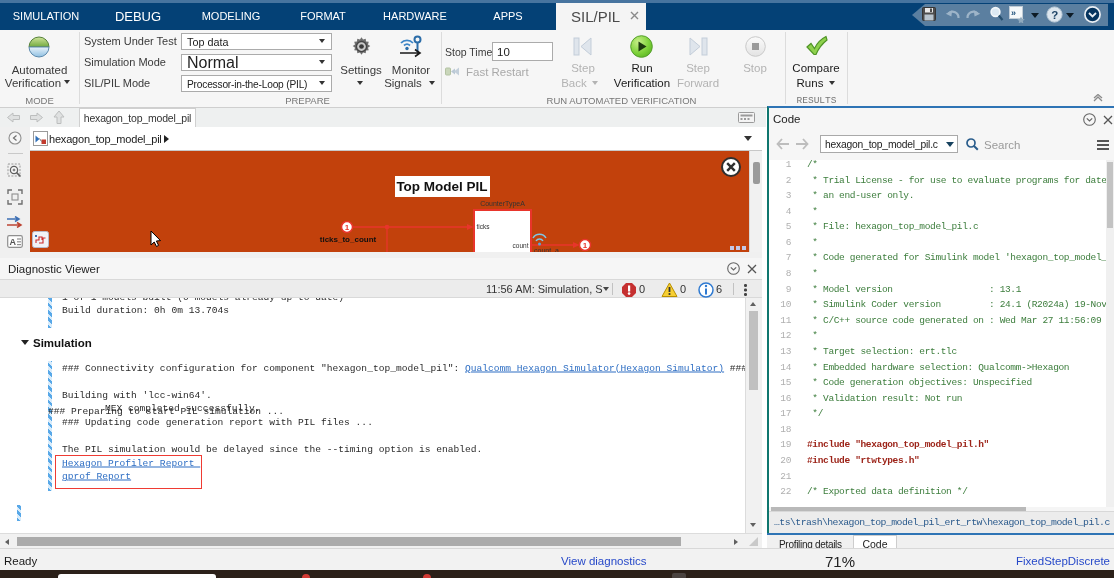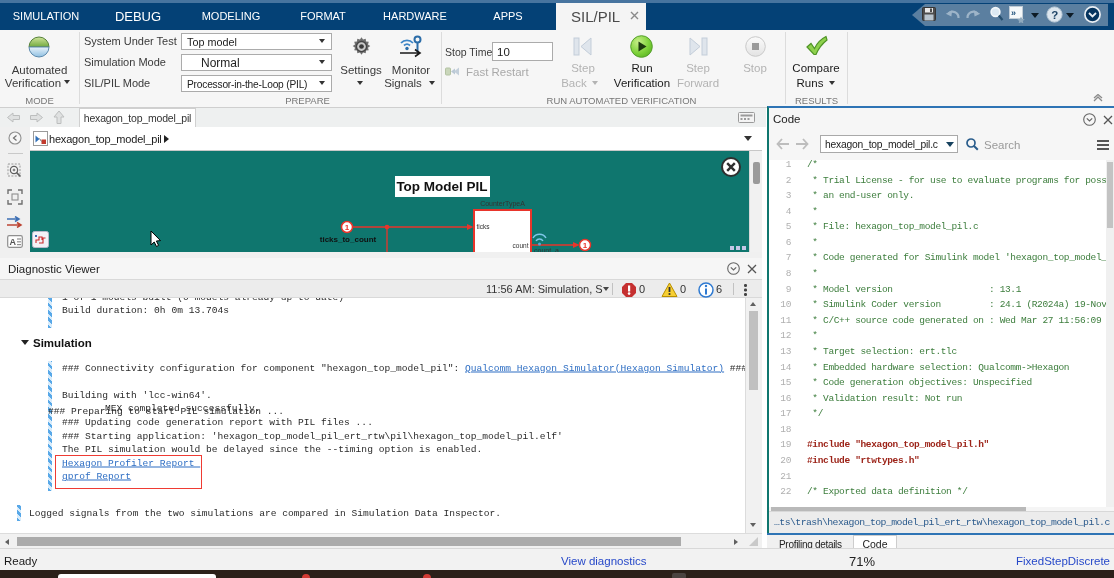--- a/index.html
+++ b/index.html
@@ -77,21 +77,21 @@
 <div class="abs" id="ribbon" style="left:0;top:30px;width:1114px;height:77px;background:#f6f6f6;border-bottom:1px solid #cfcfcf;box-sizing:content-box;">
 
   <div class="abs" style="left:79px;top:2px;width:1px;height:72px;background:#dcdcdc;"></div>
   <div class="abs" style="left:441px;top:2px;width:1px;height:72px;background:#dcdcdc;"></div>
   <div class="abs" style="left:785px;top:2px;width:1px;height:72px;background:#dcdcdc;"></div>
   <div class="abs" style="left:847px;top:2px;width:1px;height:72px;background:#dcdcdc;"></div>
 
   <div class="txt vc" style="left:0px;top:70px;width:79px;text-align:center;font-size:9.5px;color:#767676;">MODE</div>
   <div class="txt vc" style="left:174px;top:70px;width:267px;text-align:center;font-size:9.5px;color:#767676;">PREPARE</div>
   <div class="txt vc" style="left:460px;top:70px;width:323px;text-align:center;font-size:9.5px;color:#767676;">RUN AUTOMATED VERIFICATION</div>
-  <div class="txt vc" style="left:786px;top:70px;width:61px;text-align:center;font-size:9.5px;color:#767676;">RESULTS</div>
+  <div class="txt vc" style="left:786px;top:70px;width:61px;text-align:center;font-size:9.5px;color:#767676;font-family:Liberation Mono, monospace;">RESULTS</div>
 
   <svg class="abs" style="left:28px;top:6px;" width="22" height="22" viewBox="0 0 22 22">
     <defs>
       <linearGradient id="gtop" x1="0" y1="0" x2="0" y2="1">
           <stop offset="0" stop-color="#cfe49a"></stop>
           <stop offset="1" stop-color="#71a93f"></stop>
         </linearGradient>
       <linearGradient id="gbot" x1="0" y1="0" x2="0" y2="1">
           <stop offset="0" stop-color="#e8f2fa"></stop>
           <stop offset="1" stop-color="#8fc0e2"></stop>
@@ -102,24 +102,24 @@
   </svg>
   <div class="txt vc" style="left:0;top:39.5px;width:79px;text-align:center;font-size:11.5px;color:#3a3a3a;">Automated</div>
   <div class="txt vc" style="left:0;top:52.5px;width:66px;text-align:center;font-size:11.5px;color:#3a3a3a;">Verification</div>
   <div class="abs" style="left:64px;top:50px;border-left:3.5px solid transparent;border-right:3.5px solid transparent;border-top:4.5px solid #333;"></div>
 
   <div class="txt vc" style="left:84px;top:11px;font-size:11px;color:#3a3a3a;">System Under Test</div>
   <div class="txt vc" style="left:84px;top:32px;font-size:11px;color:#3a3a3a;">Simulation Mode</div>
   <div class="txt vc" style="left:84px;top:53px;font-size:11px;color:#3a3a3a;">SIL/PIL Mode</div>
 
   <div class="abs" style="left:181px;top:3px;width:151px;height:17px;background:#fff;border:1px solid #ababab;box-sizing:border-box;"></div>
-  <div class="txt vc" style="left:187px;top:11.5px;font-size:10.8px;color:#222;">Top model</div>
+  <div class="txt vc" style="left:187px;top:11.5px;font-size:10.8px;color:#222;">Top data</div>
   <div class="abs" style="left:319px;top:9px;border-left:3.5px solid transparent;border-right:3.5px solid transparent;border-top:4.5px solid #333;"></div>
   <div class="abs" style="left:181px;top:24px;width:151px;height:17px;background:#fff;border:1px solid #ababab;box-sizing:border-box;"></div>
-  <div class="txt vc" style="left:201px;top:32.5px;font-size:12px;color:#222;">Normal</div>
+  <div class="txt vc" style="left:187px;top:32.5px;font-size:16px;color:#222;">Normal</div>
   <div class="abs" style="left:319px;top:30px;border-left:3.5px solid transparent;border-right:3.5px solid transparent;border-top:4.5px solid #333;"></div>
   <div class="abs" style="left:181px;top:45px;width:151px;height:17px;background:#fff;border:1px solid #ababab;box-sizing:border-box;"></div>
   <div class="txt vc" style="left:187px;top:53.5px;font-size:10.2px;letter-spacing:-0.2px;color:#222;">Processor-in-the-Loop (PIL)</div>
   <div class="abs" style="left:319px;top:51px;border-left:3.5px solid transparent;border-right:3.5px solid transparent;border-top:4.5px solid #333;"></div>
 
   <svg class="abs" style="left:351px;top:6px;" width="21" height="21" viewBox="0 0 24 24">
     <path fill="#6e6e6e" d="M12 1.5 l1.8 2.6 3-.9 .4 3.1 3.1 .4 -.9 3 2.6 1.8 -2.6 1.8 .9 3 -3.1 .4 -.4 3.1 -3-.9 -1.8 2.6 -1.8-2.6 -3 .9 -.4-3.1 -3.1-.4 .9-3 -2.6-1.8 2.6-1.8 -.9-3 3.1-.4 .4-3.1 3 .9 z"></path>
     <circle cx="12" cy="12" r="5.8" fill="#c9c9c9" stroke="#454545" stroke-width="1.6"></circle>
     <circle cx="12" cy="12" r="2.7" fill="#3a3a3a"></circle>
   </svg>
@@ -266,21 +266,21 @@
 
   <svg class="abs" style="left:7px;top:108px;" width="16" height="13" viewBox="0 0 16 13">
     <rect x="0.7" y="0.7" width="14.6" height="11.6" rx="1.5" fill="#fdfdfd" stroke="#8f8f8f" stroke-width="1.2"></rect>
     <text x="2.5" y="9.8" font-size="9" font-weight="bold" fill="#555" font-family="Liberation Sans">A</text>
     <rect x="10" y="3.4" width="4" height="1.2" fill="#8f8f8f"></rect>
     <rect x="10" y="6.2" width="4" height="1.2" fill="#8f8f8f"></rect>
     <rect x="10" y="9" width="4" height="1.2" fill="#8f8f8f"></rect>
   </svg>
 </div>
 
-<div class="abs" id="canvas" style="left:30px;top:151px;width:719px;height:101px;background:#0f766e;overflow:hidden;">
+<div class="abs" id="canvas" style="left:30px;top:151px;width:719px;height:101px;background:#c2410c;overflow:hidden;">
   <svg width="719" height="101" viewBox="0 0 719 101" style="position:absolute;left:0;top:0;">
 
     <rect x="365" y="25" width="95" height="21" fill="#fff"></rect>
     <text x="412" y="40" text-anchor="middle" font-size="13.5" font-weight="bold" fill="#111" font-family="Liberation Sans">Top Model PIL</text>
 
     <circle cx="701" cy="16" r="9" fill="#fff" stroke="#2f2f2f" stroke-width="2"></circle>
     <path d="M697.2 12.2 L704.8 19.8 M704.8 12.2 L697.2 19.8" stroke="#2f2f2f" stroke-width="2.4"></path>
 
     <line x1="322.5" y1="76" x2="440" y2="76" stroke="#e8352b" stroke-width="1.3"></line>
     <path d="M437 73 L443.5 76 L437 79 z" fill="#e8352b"></path>
@@ -364,26 +364,24 @@
     <div class="abs" style="left:17px;top:207px;width:3.5px;height:16px;background:repeating-linear-gradient(45deg,#58a8e8 0 2.6px,#d8ecfb 2.6px 5.2px);"></div>
     <div class="txt vc" style="left:62px;top:-1.5px;">1 of 1 models built (0 models already up to date)</div>
     <div class="txt vc" style="left:62px;top:12.3px;">Build duration: 0h 0m 13.704s</div>
     <div class="abs" style="left:21px;top:42px;border-left:4px solid transparent;border-right:4px solid transparent;border-top:5px solid #222;"></div>
     <div class="txt vc" style="left:33px;top:45px;font-family:'Liberation Sans',sans-serif;font-size:11.5px;font-weight:bold;color:#111;">Simulation</div>
     <div class="txt vc" style="left:62px;top:69.6px;">### Connectivity configuration for component "hexagon_top_model_pil": <span style="color:#2f6fc4;text-decoration:underline;">Qualcomm Hexagon Simulator(Hexagon Simulator)</span> ###</div>
     <div class="txt vc" style="left:48px;top:83.2px;margin-top:30px;">### Preparing to start PIL simulation ...</div>
     <div class="txt vc" style="left:62px;top:96.8px;">Building with 'lcc-win64'.</div>
     <div class="txt vc" style="left:62px;top:110.4px;padding-left:43px;">MEX completed successfully.</div>
     <div class="txt vc" style="left:62px;top:124px;">### Updating code generation report with PIL files ...</div>
-    <div class="txt vc" style="left:62px;top:137.6px;">### Starting application: 'hexagon_top_model_pil_ert_rtw\pil\hexagon_top_model_pil.elf'</div>
     <div class="txt vc" style="left:62px;top:151.2px;">The PIL simulation would be delayed since the --timing option is enabled.</div>
     <div class="txt vc" style="left:62px;top:164.8px;color:#2f6fc4;text-decoration:underline;">Hexagon Profiler Report&nbsp;</div>
     <div class="txt vc" style="left:62px;top:178.4px;color:#2f6fc4;text-decoration:underline;">gprof Report</div>
     <div class="abs" style="left:55px;top:157px;width:147px;height:34px;border:1.8px solid #ef3b33;box-sizing:border-box;"></div>
-    <div class="txt vc" style="left:29px;top:215px;">Logged signals from the two simulations are compared in Simulation Data Inspector.</div>
   </div>
 
   <div class="abs" style="left:745px;top:46px;width:15px;height:235px;background:#f1f1f1;border-left:1px solid #dcdcdc;box-sizing:border-box;">
     <div class="abs" style="left:4px;top:4px;border-left:3.5px solid transparent;border-right:3.5px solid transparent;border-bottom:4.5px solid #606060;"></div>
     <div class="abs" style="left:2.5px;top:13px;width:9px;height:79px;background:#c0c0c0;"></div>
     <div class="abs" style="left:4px;top:225px;border-left:3.5px solid transparent;border-right:3.5px solid transparent;border-top:4.5px solid #606060;"></div>
   </div>
 
   <div class="abs" style="left:0;top:281px;width:762px;height:15px;background:#f1f1f1;border-top:1px solid #dcdcdc;box-sizing:border-box;">
     <div class="abs" style="left:5px;top:5px;border-top:3.5px solid transparent;border-bottom:3.5px solid transparent;border-right:4.5px solid #606060;"></div>
@@ -418,21 +416,21 @@
   <svg class="abs" style="left:196px;top:29px;" width="15" height="15" viewBox="0 0 15 15">
     <circle cx="6" cy="6" r="4" fill="none" stroke="#2a5d8c" stroke-width="1.7"></circle>
     <line x1="9" y1="9" x2="12.8" y2="12.8" stroke="#2a5d8c" stroke-width="2"></line>
   </svg>
   <div class="txt vc" style="left:215px;top:37px;font-size:11.5px;color:#9a9a9a;">Search</div>
   <div class="abs" style="left:328px;top:32px;width:12px;height:1.7px;background:#555;box-shadow:0 4px 0 #555,0 8px 0 #555;"></div>
 
   <div class="abs mono" style="left:0;top:52px;width:337px;height:347px;background:#fff;overflow:hidden;font-size:9.5px;letter-spacing:-0.35px;">
     <div class="abs" id="codelines" style="left:0;top:-3px;width:400px;line-height:15.58px;">
 <div class="cl"><span class="n">1</span><span class="g">/*</span></div>
-<div class="cl"><span class="n">2</span><span class="g"> * Trial License - for use to evaluate programs for poss</span></div>
+<div class="cl"><span class="n">2</span><span class="g"> * Trial License - for use to evaluate programs for date</span></div>
 <div class="cl"><span class="n">3</span><span class="g"> * an end-user only.</span></div>
 <div class="cl"><span class="n">4</span><span class="g"> *</span></div>
 <div class="cl"><span class="n">5</span><span class="g"> * File: hexagon_top_model_pil.c</span></div>
 <div class="cl"><span class="n">6</span><span class="g"> *</span></div>
 <div class="cl"><span class="n">7</span><span class="g"> * Code generated for Simulink model 'hexagon_top_model_</span></div>
 <div class="cl"><span class="n">8</span><span class="g"> *</span></div>
 <div class="cl"><span class="n">9</span><span class="g"> * Model version                  : 13.1</span></div>
 <div class="cl"><span class="n">10</span><span class="g"> * Simulink Coder version         : 24.1 (R2024a) 19-Nov</span></div>
 <div class="cl"><span class="n">11</span><span class="g"> * C/C++ source code generated on : Wed Mar 27 11:56:09</span></div>
 <div class="cl"><span class="n">12</span><span class="g"> *</span></div>
@@ -463,21 +461,21 @@
 
   <div class="abs" style="left:-2px;top:427px;width:347px;height:19px;background:#f0f0f0;"></div>
   <div class="txt vc" style="left:10px;top:436px;font-size:10px;letter-spacing:-0.3px;color:#222;">Profiling details</div>
   <div class="abs" style="left:84px;top:427px;width:44px;height:19px;background:#fff;border:1px solid #cdcdcd;border-bottom:none;box-sizing:border-box;"></div>
   <div class="txt vc" style="left:84px;top:436px;width:44px;text-align:center;font-size:10.5px;color:#222;">Code</div>
 </div>
 
 <div class="abs" id="statusbar" style="left:0;top:548px;width:1114px;height:22px;background:#f2f2f2;border-top:1px solid #d8d8d8;box-sizing:border-box;">
   <div class="txt vc" style="left:4px;top:12px;font-size:11.5px;color:#1a1a1a;">Ready</div>
   <div class="txt vc" style="left:561px;top:12px;font-size:11.5px;color:#2749c9;">View diagnostics</div>
-  <div class="txt vc" style="left:825px;top:12px;font-size:13px;color:#222;margin-left:24px;">71%</div>
+  <div class="txt vc" style="left:825px;top:12px;font-size:15px;color:#222;">71%</div>
   <div class="txt vc" style="right:4px;top:12px;font-size:11.5px;color:#2749c9;">FixedStepDiscrete</div>
 </div>
 
 <div class="abs" id="taskbar" style="left:0;top:570px;width:1114px;height:8px;background:#2b2019;overflow:hidden;">
   <div class="abs" style="left:58px;top:3.5px;width:158px;height:8px;background:#fdfdfd;border-radius:3px 3px 0 0;"></div>
   <div class="abs" style="left:302px;top:3.5px;width:8px;height:8px;background:#d23b35;border-radius:50%;"></div>
   <div class="abs" style="left:423px;top:3.5px;width:8px;height:8px;background:#d23b35;border-radius:50%;"></div>
   <div class="abs" style="left:672px;top:3px;width:14px;height:6px;background:#4a4340;border-radius:2px;"></div>
 </div>
 

